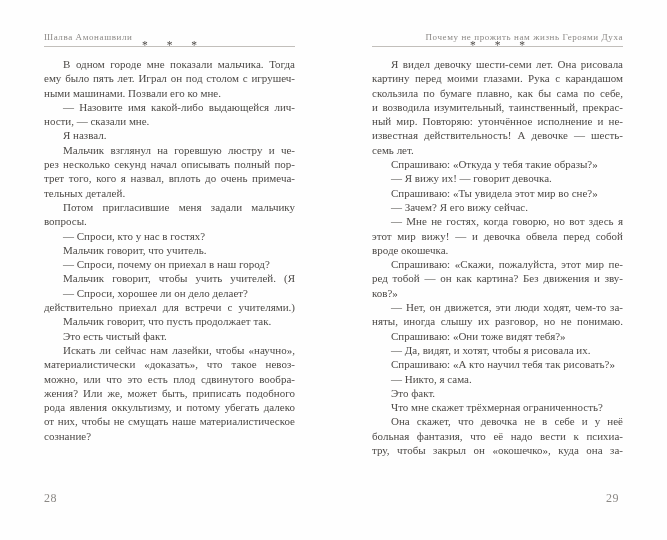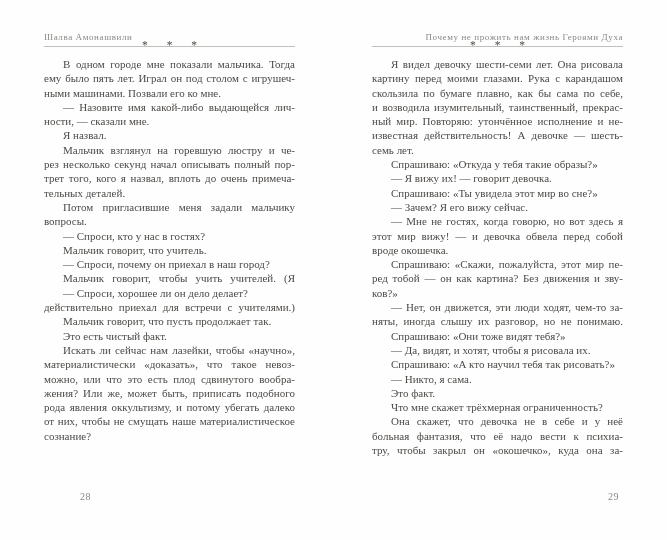--- a/index.html
+++ b/index.html
@@ -45,24 +45,23 @@
     position: absolute; top: 57px; left: 0; right: 0;
     font-size: 11px;
     line-height: 14.3px;
   }
   .line { text-align: left; white-space: normal; }
   .line.just { text-align: justify; text-align-last: justify; }
   .line.ind  { text-indent: 19px; }
 
   .pagenum {
     position: absolute; top: 491px;
-    font-size: 10px;
+    font-size: 12px;
     color: var(--muted, #8b8885);
     letter-spacing: 0.5px;
-    margin-left: 36px;
   }
   .page.left  .pagenum { left: 0; }
   .page.right .pagenum { right: 4px; text-align: right; }
 </style>
 </head>
 <body>
 
 <div class="spread">
 
   <div class="page left">

